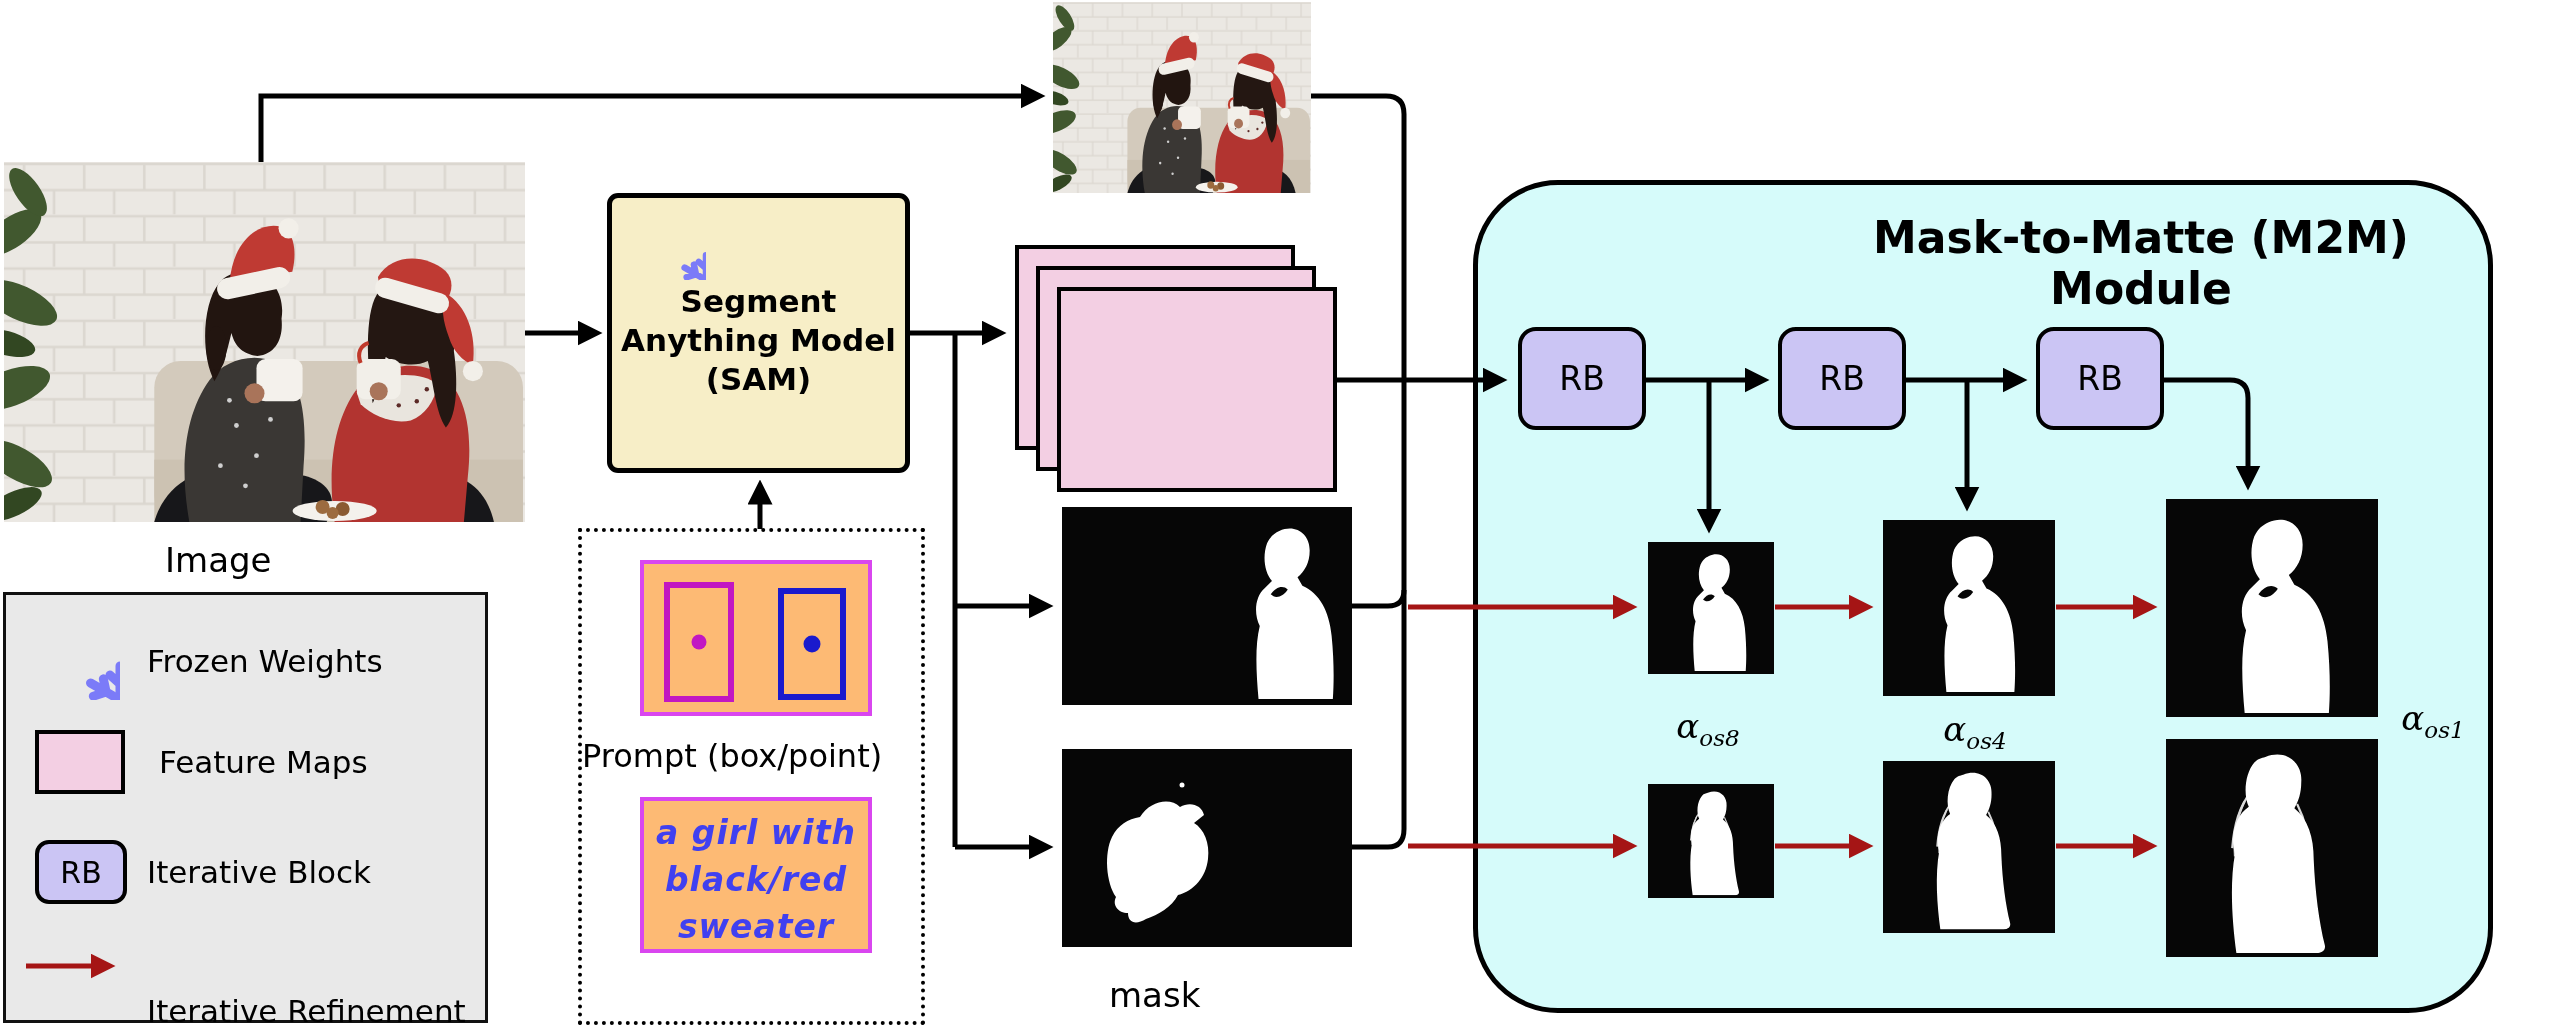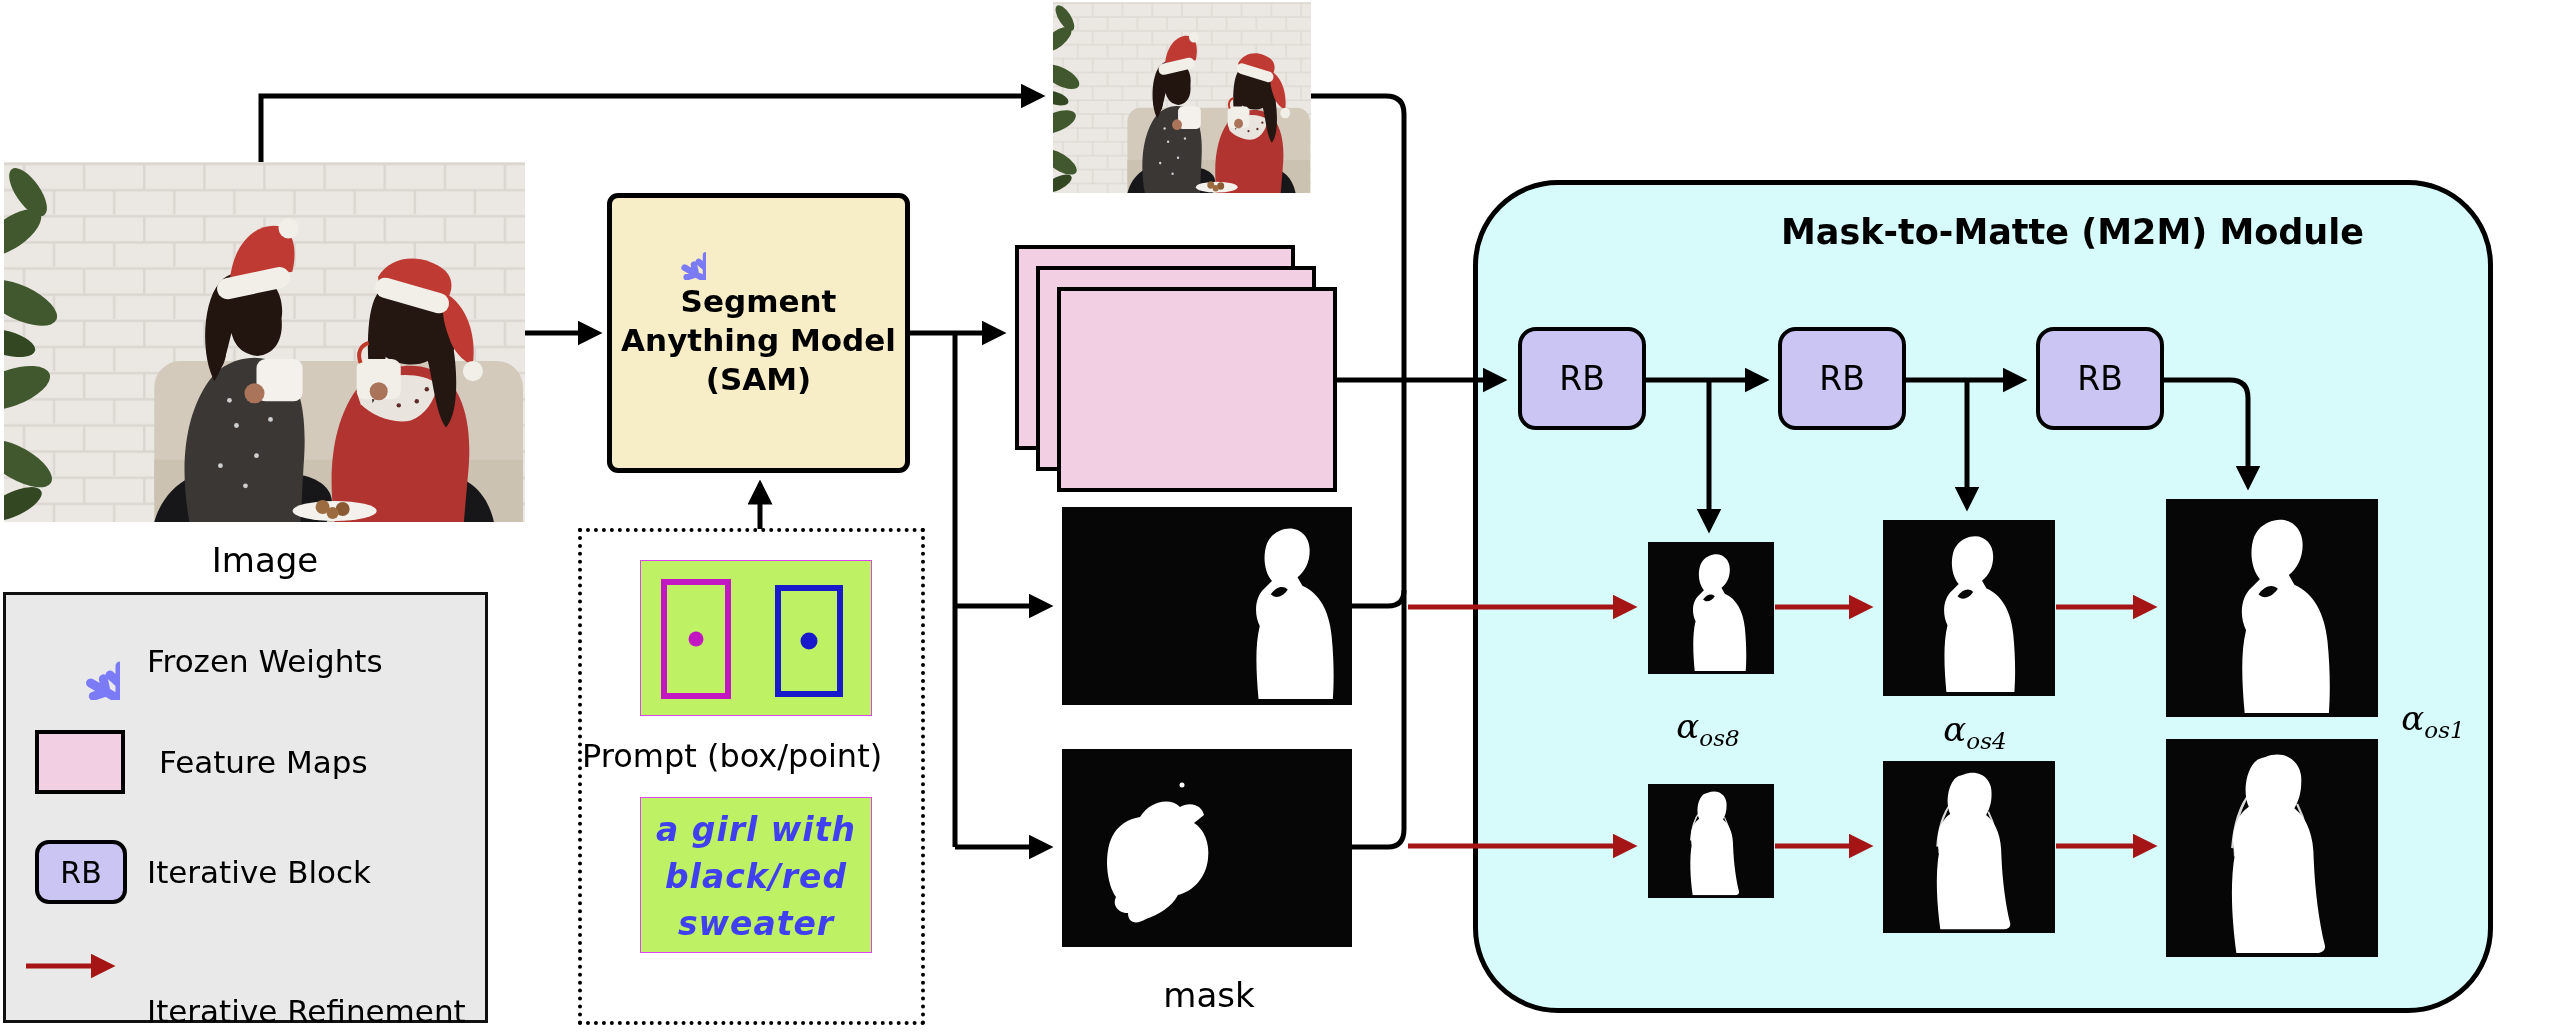--- a/index.html
+++ b/index.html
@@ -4,56 +4,56 @@
 <style>
   :root{
     --sam-fill:#f7eec7; --m2m-fill:#d6fbfa; --rb-fill:#cbc5f4;
     --feature-pink:#f3cfe3; --legend-bg:#e9e9e9; --snowflake:#7b7bf8;
     --iterative-red:#a51515; --prompt-magenta:#c217c2; --prompt-blue:#1a1acd;
     --prompt-text-blue:#4040f0;
   }
   html,body{margin:0;padding:0;background:#fff;}
   #canvas{position:relative;width:2550px;height:1035px;background:#ffffff;
     font-family:"DejaVu Sans","Liberation Sans",sans-serif;color:#000;overflow:hidden;}
-  .lbl{position:absolute;font-size:34px;text-align:center;}
+  .lbl{position:absolute;font-size:34px;}
   
   .photo{position:absolute;left:4px;top:162px;width:521px;height:360px;}
   .thumb{position:absolute;left:1053px;top:2px;width:258px;height:191px;}
   
   .sam{position:absolute;left:607px;top:193px;width:303px;height:280px;
     background:var(--sam-fill);border:5px solid #000;border-radius:11px;box-sizing:border-box;}
   .sam-snow{position:absolute;left:36px;top:24px;width:58px;height:58px;}
   .sam-text{position:absolute;left:0;top:84px;width:100%;text-align:center;
     font-weight:bold;font-size:31px;line-height:39px;}
   
   .prompt-box{position:absolute;left:578px;top:528px;width:347px;height:497px;
     border:4px dotted #000;box-sizing:border-box;}
-  .panel{position:absolute;background:#bef264;border:1px solid #d946ef;box-sizing:border-box;}
+  .panel{position:absolute;background:#fdba74;border:4px solid #d946ef;box-sizing:border-box;}
   .bp-panel{left:58px;top:28px;width:232px;height:156px;}
   .tp-panel{left:58px;top:265px;width:232px;height:156px;}
   .prompt-rect{position:absolute;box-sizing:border-box;}
   .rect-magenta{left:20px;top:18px;width:70px;height:120px;border:6px solid var(--prompt-magenta);}
   .rect-blue{left:134px;top:24px;width:68px;height:112px;border:6px solid var(--prompt-blue);}
   .dot{position:absolute;left:50%;top:50%;width:15px;height:15px;border-radius:50%;
     transform:translate(-50%,-50%);}
   .dot-magenta{background:var(--prompt-magenta);}
   .dot-blue{background:var(--prompt-blue);width:17px;height:17px;}
   .prompt-lbl{position:absolute;width:100%;text-align:left;font-size:32px;}
   .tp-lines{position:absolute;left:0;top:8px;width:100%;text-align:center;
     color:var(--prompt-text-blue);font-size:33px;font-weight:600;line-height:47px;
     font-style:italic;letter-spacing:1px;}
   
   .fmap{position:absolute;width:280px;height:205px;background:var(--feature-pink);
     border:4px solid #000;box-sizing:border-box;}
   .mask{position:absolute;left:1062px;width:290px;height:198px;background:#060606;}
   
   .m2m{position:absolute;left:1473px;top:180px;width:1020px;height:833px;
     background:var(--m2m-fill);border:5px solid #000;border-radius:85px;box-sizing:border-box;}
-  .m2m-title{position:absolute;left:1781px;top:212px;width:720px;
-    font-size:35px;font-weight:bold;}
+  .m2m-title{position:absolute;left:1781px;top:212px;width:720px;text-align:center;
+    font-size:44px;font-weight:bold;}
   .rb{position:absolute;top:327px;width:128px;height:103px;background:var(--rb-fill);
     border:4px solid #000;border-radius:18px;box-sizing:border-box;
     display:flex;align-items:center;justify-content:center;font-size:33px;}
   .matte{position:absolute;background:#060606;}
   .matte svg{position:absolute;left:6%;top:3%;width:88%;height:95%;}
   .alpha{position:absolute;width:140px;text-align:center;font-size:34px;font-style:italic;
     font-family:"DejaVu Serif","Liberation Serif",serif;}
   .alpha sub{font-size:23px;}
   
   .legend{position:absolute;left:3px;top:592px;width:485px;height:431px;

